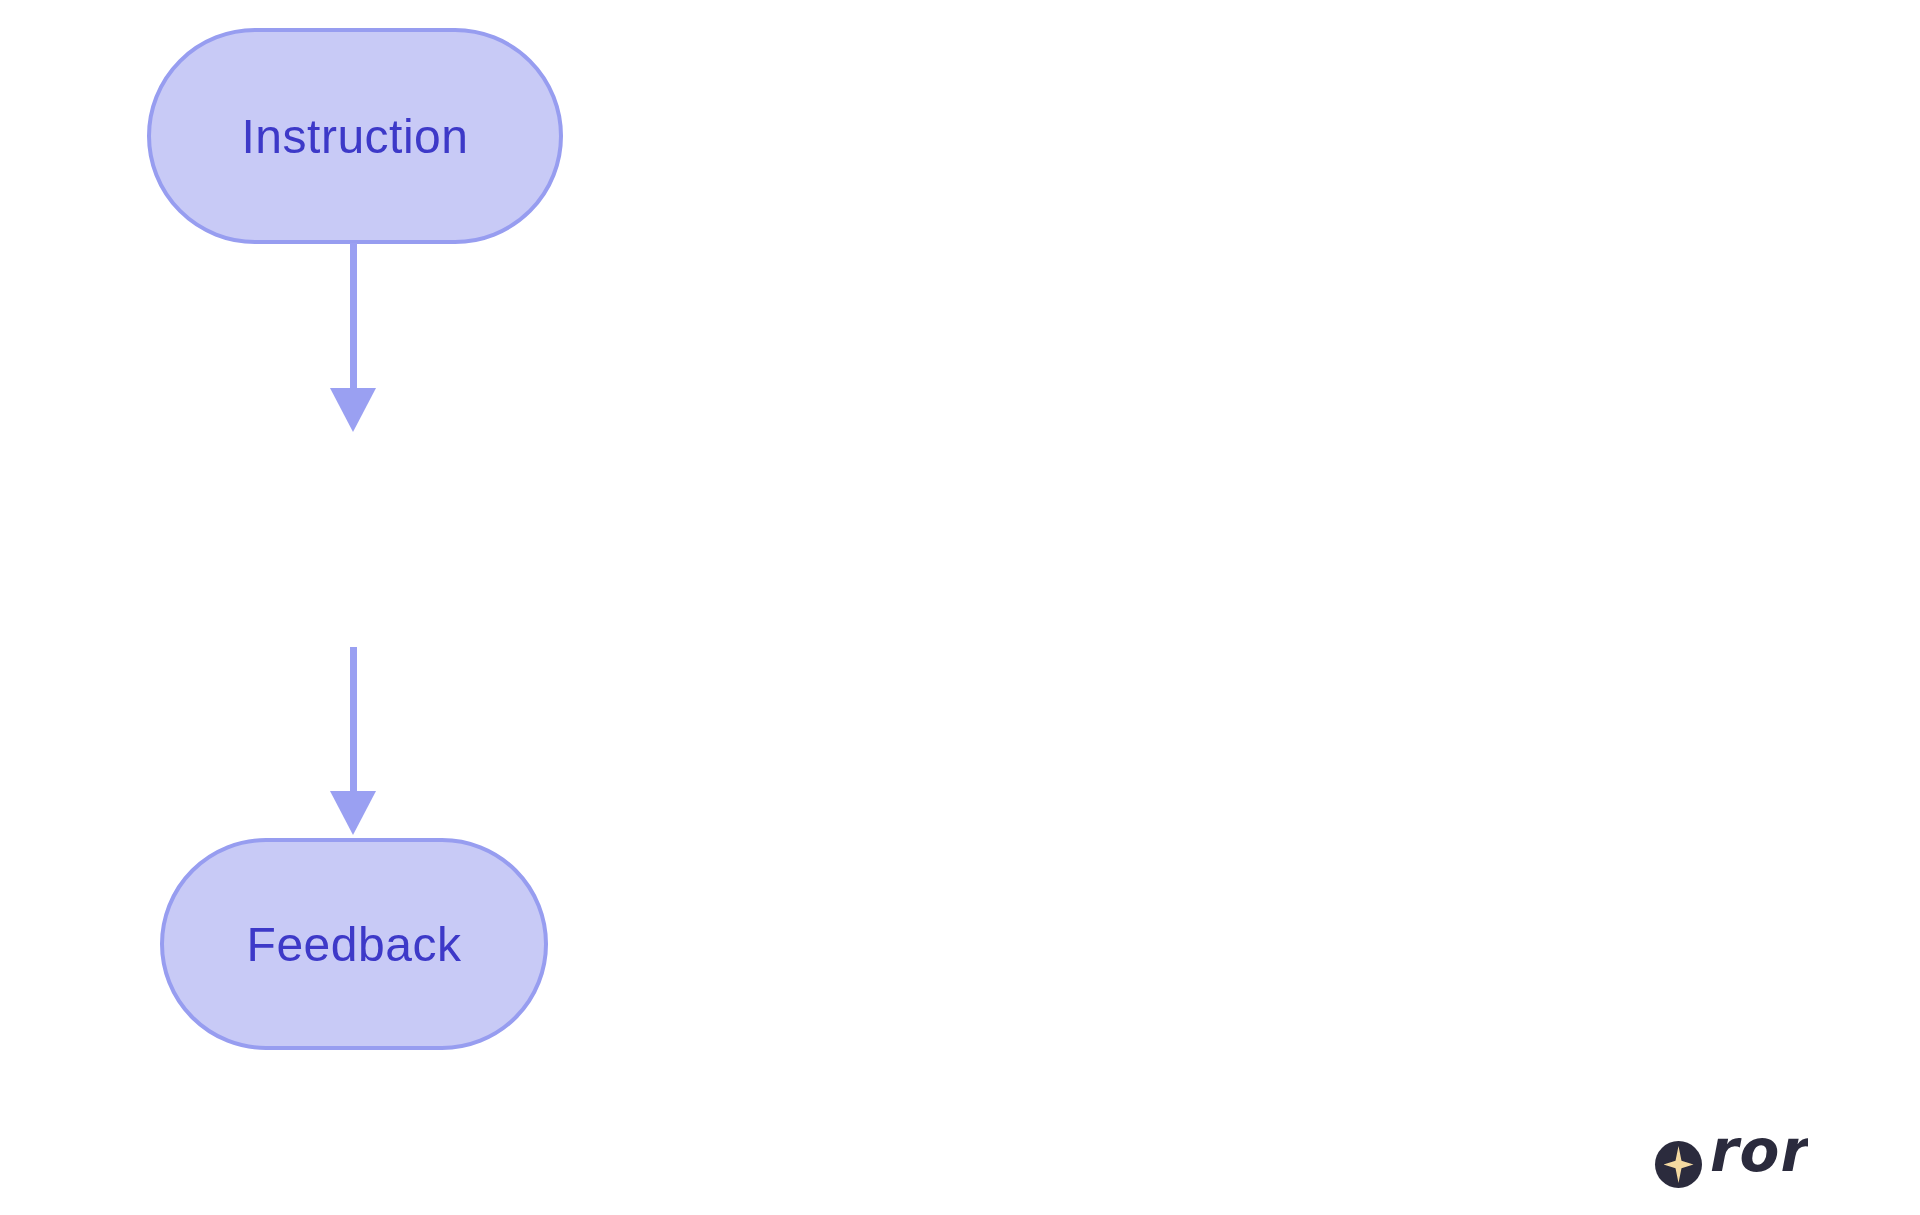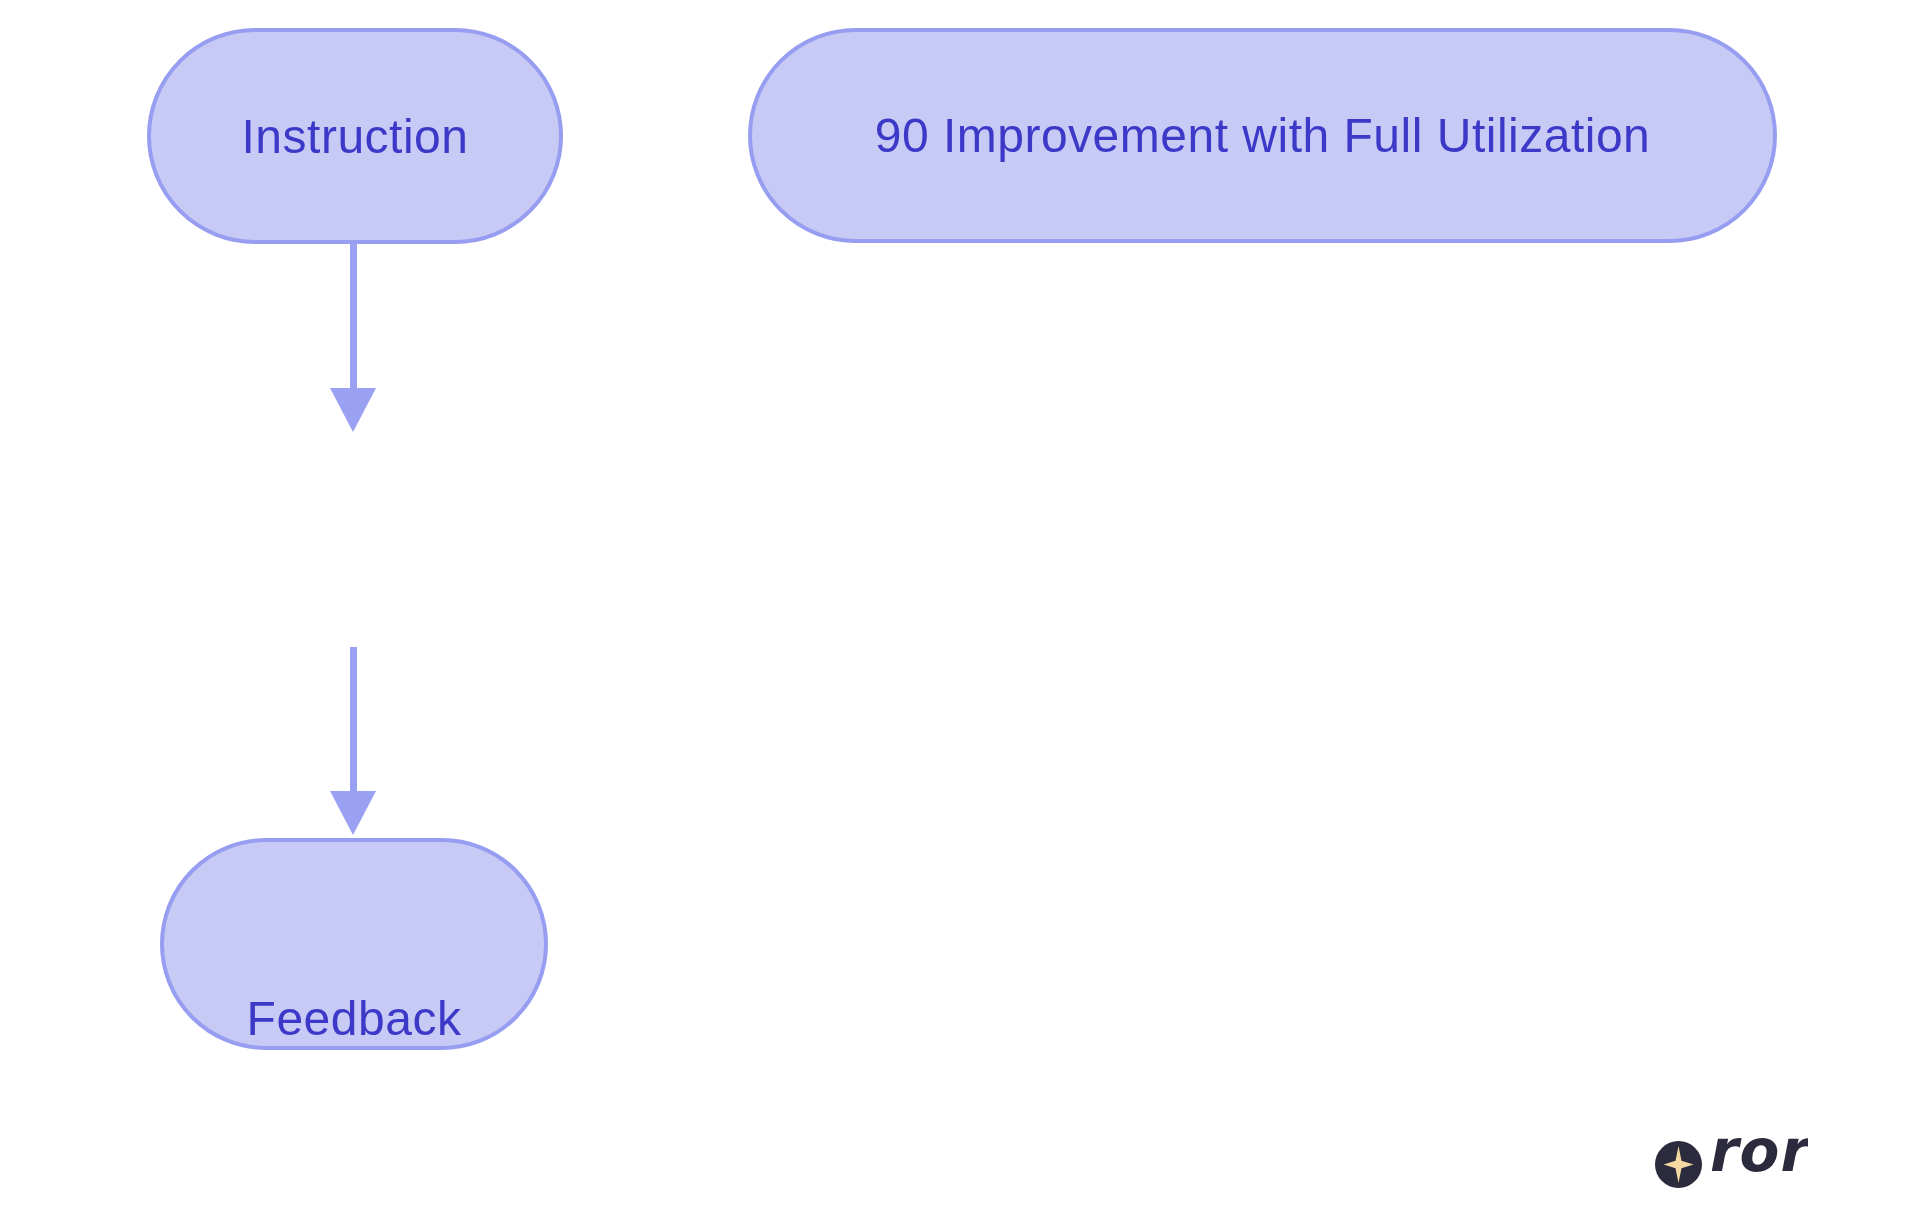--- a/index.html
+++ b/index.html
@@ -29,21 +29,21 @@
     display: flex;
     align-items: center;
     justify-content: center;
     color: var(--node_text);
     font-size: 48px;
     letter-spacing: 0.5px;
     white-space: nowrap;
   }
   #n-instruction { left: 147px; top: 28px;  width: 416px;  height: 216px; }
   #n-response    { left: 160px; top: 433px; width: 388px;  height: 215px; }
-  #n-feedback    { left: 160px; top: 838px; width: 388px;  height: 212px; align-items: flex-end; }
+  #n-feedback    { left: 160px; top: 838px; width: 388px;  height: 212px; }
   #n-improvement { left: 748px; top: 28px;  width: 1029px; height: 215px; }
 
   .edge-line {
     position: absolute;
     width: 7px;
     background: var(--arrow);
   }
   #e1-line { left: 350px; top: 243px; height: 148px; }
   #e2-line { left: 350px; top: 647px; height: 146px; }
 
@@ -96,23 +96,20 @@
 </style>
 </head>
 <body>
 
 <div class="canvas">
 
   <div class="node" id="n-instruction">
     <span>Instruction</span>
   </div>
 
-  <div class="node" id="n-improvement">
-    <span>90 Improvement with Full Utilization</span>
-  </div>
 
   <div class="edge-line" id="e1-line"></div>
   <div class="arrowhead" id="e1-head"></div>
 
 
   <div class="edge-line" id="e2-line"></div>
   <div class="arrowhead" id="e2-head"></div>
 
   <div class="node" id="n-feedback">
     <span>Feedback</span>

